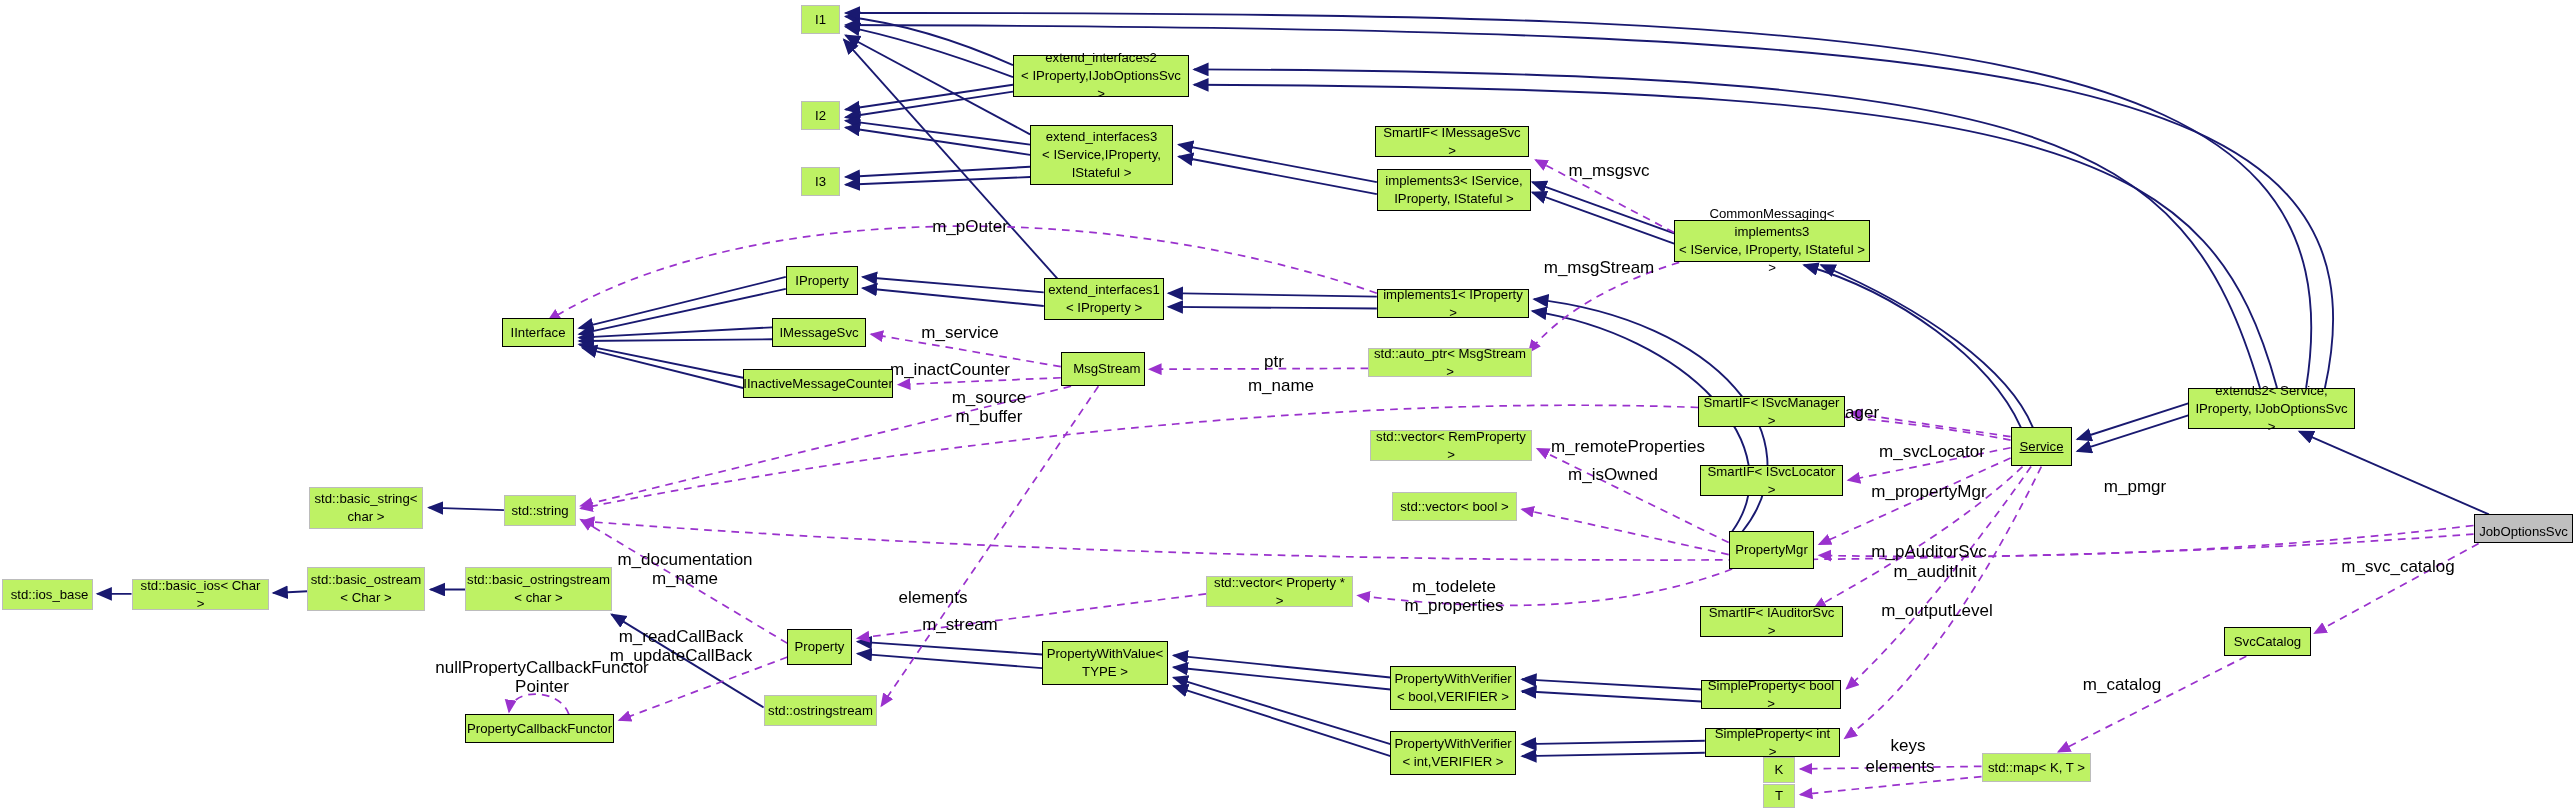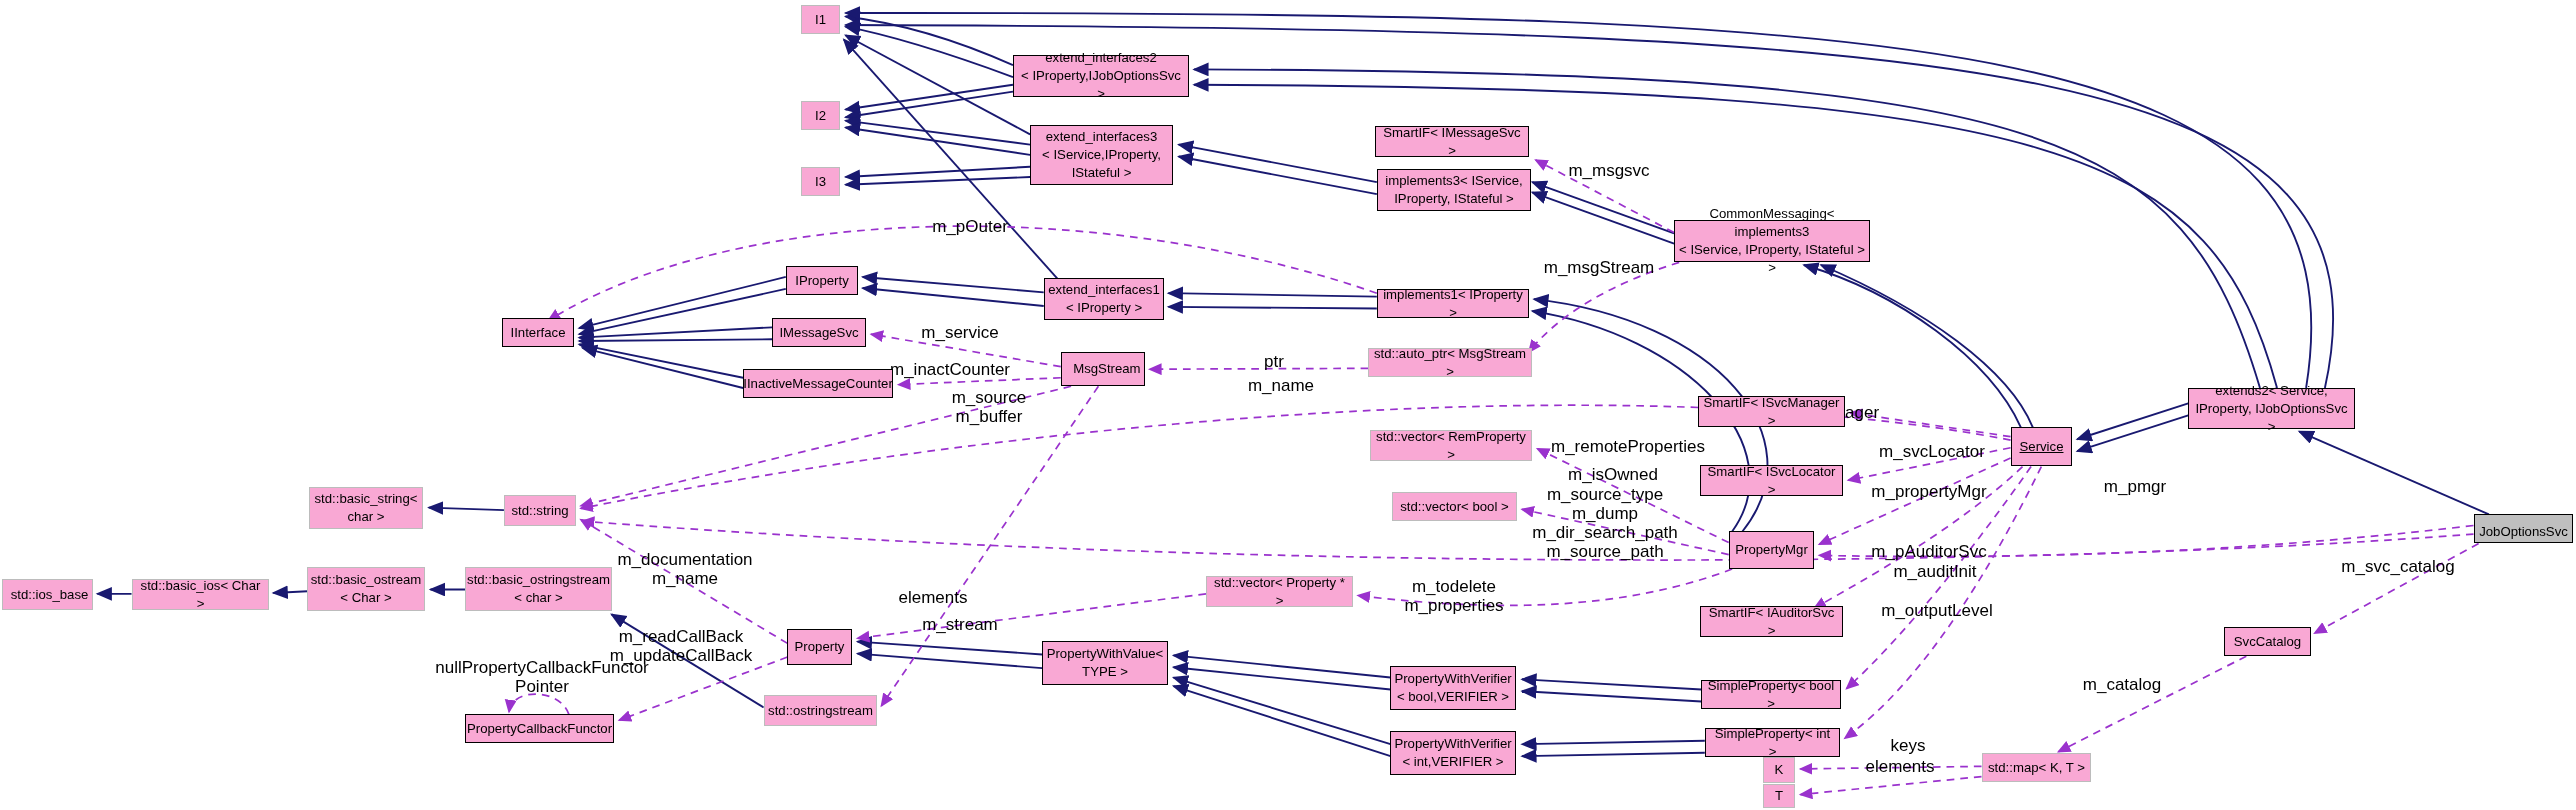--- a/index.html
+++ b/index.html
@@ -1,21 +1,21 @@
 <!DOCTYPE html>
 <html style="font-size:13.7px"><head>
 <meta charset="utf-8">
 <style>
   html,body{margin:0;padding:0;background:#fff;}
   #diagram{position:relative;width:2576px;height:811px;background:#fff;
            font-family:"Liberation Sans", sans-serif;overflow:hidden;}
   #edge-layer{position:absolute;left:0;top:0;}
   .edge-inherit{fill:none;stroke:#191970;stroke-width:2.2;}
   .edge-use{fill:none;stroke:#9a32cd;stroke-width:2;stroke-dasharray:9 7;}
-  .node{position:absolute;box-sizing:border-box;border:1.5px solid #000;background:#f9a8d4;
+  .node{position:absolute;box-sizing:border-box;border:1.5px solid #000;background:#bef264;
         display:flex;flex-direction:column;justify-content:center;align-items:center;
         font-size:13.2px;line-height:18px;color:#000;text-align:center;padding:0.9px 3.4px;cursor:pointer;}
   .node.ext{border:1.3px solid #bcbcbc;}
   .node.focus{background:#bfbfbf;justify-content:flex-end;}
   .elabel{position:absolute;transform:translateX(-50%);font-size:17px;line-height:19px;
           color:#000;white-space:pre;text-align:center;}
 </style>
 </head>
 <body>
 
@@ -118,24 +118,20 @@
 m_buffer</div>
     <div class="elabel" style="left: 960px; top: 615px;">m_stream</div>
     <div class="elabel" style="left: 1281px; top: 376px;">m_name</div>
     <div class="elabel" style="left: 1821px; top: 403px;">m_svcManager</div>
     <div class="elabel" style="left: 1932px; top: 442px;">m_svcLocator</div>
     <div class="elabel" style="left: 1929px; top: 482px;">m_propertyMgr</div>
     <div class="elabel" style="left: 1929px; top: 542px;">m_pAuditorSvc</div>
     <div class="elabel" style="left: 1935px; top: 562px;">m_auditInit</div>
     <div class="elabel" style="left: 1937px; top: 601px;">m_outputLevel</div>
     <div class="elabel" style="left: 2135px; top: 477px;">m_pmgr</div>
-    <div class="elabel" style="left: 1605px; top: 485px;">m_source_type
-m_dump
-m_dir_search_path
-m_source_path</div>
     <div class="elabel" style="left: 1628px; top: 437px;">m_remoteProperties</div>
     <div class="elabel" style="left: 1613px; top: 465px;">m_isOwned</div>
     <div class="elabel" style="left: 1454px; top: 577px;">m_todelete
 m_properties</div>
     <div class="elabel" style="left: 933px; top: 588px;">elements</div>
     <div class="elabel" style="left: 685px; top: 550px;">m_documentation
 m_name</div>
     <div class="elabel" style="left: 681px; top: 627px;">m_readCallBack
 m_updateCallBack</div>
     <div class="elabel" style="left: 542px; top: 641px; margin-top: 17px;">nullPropertyCallbackFunctor

